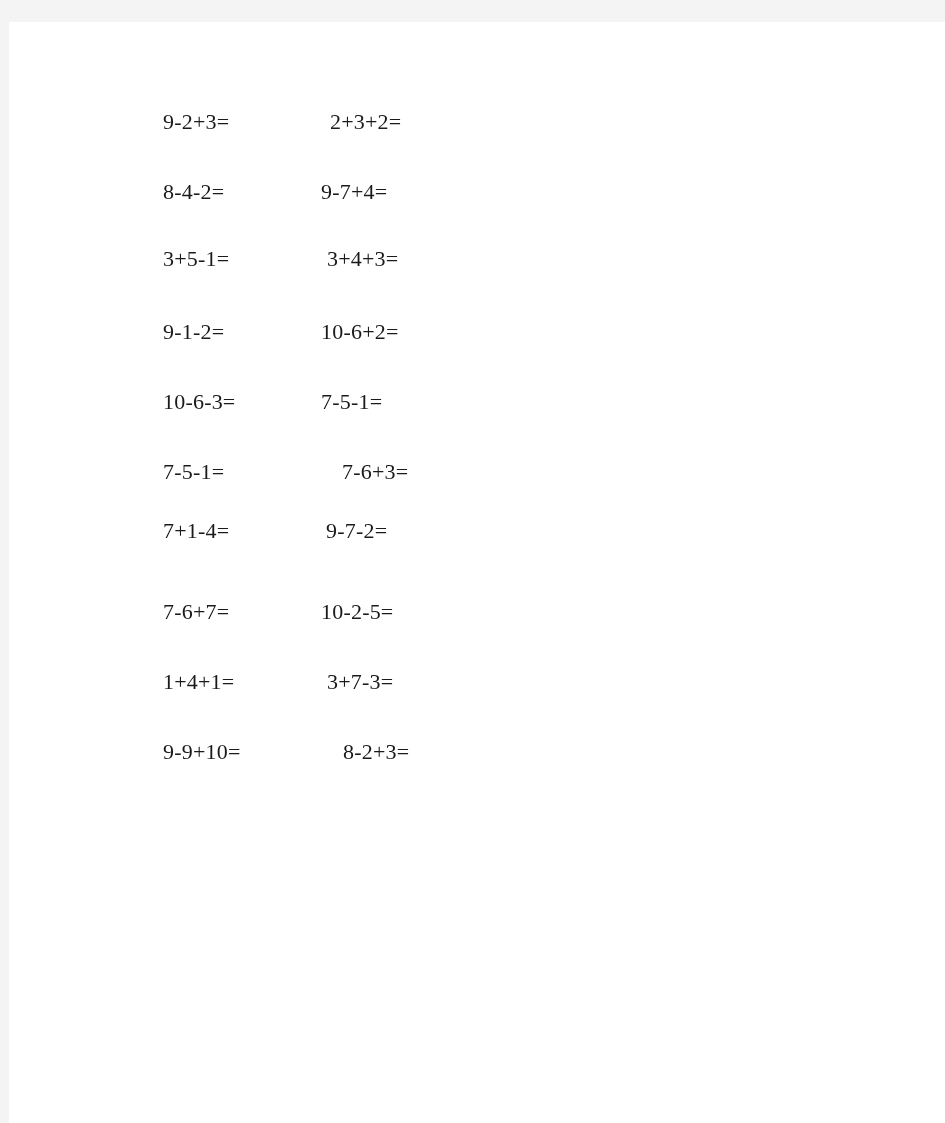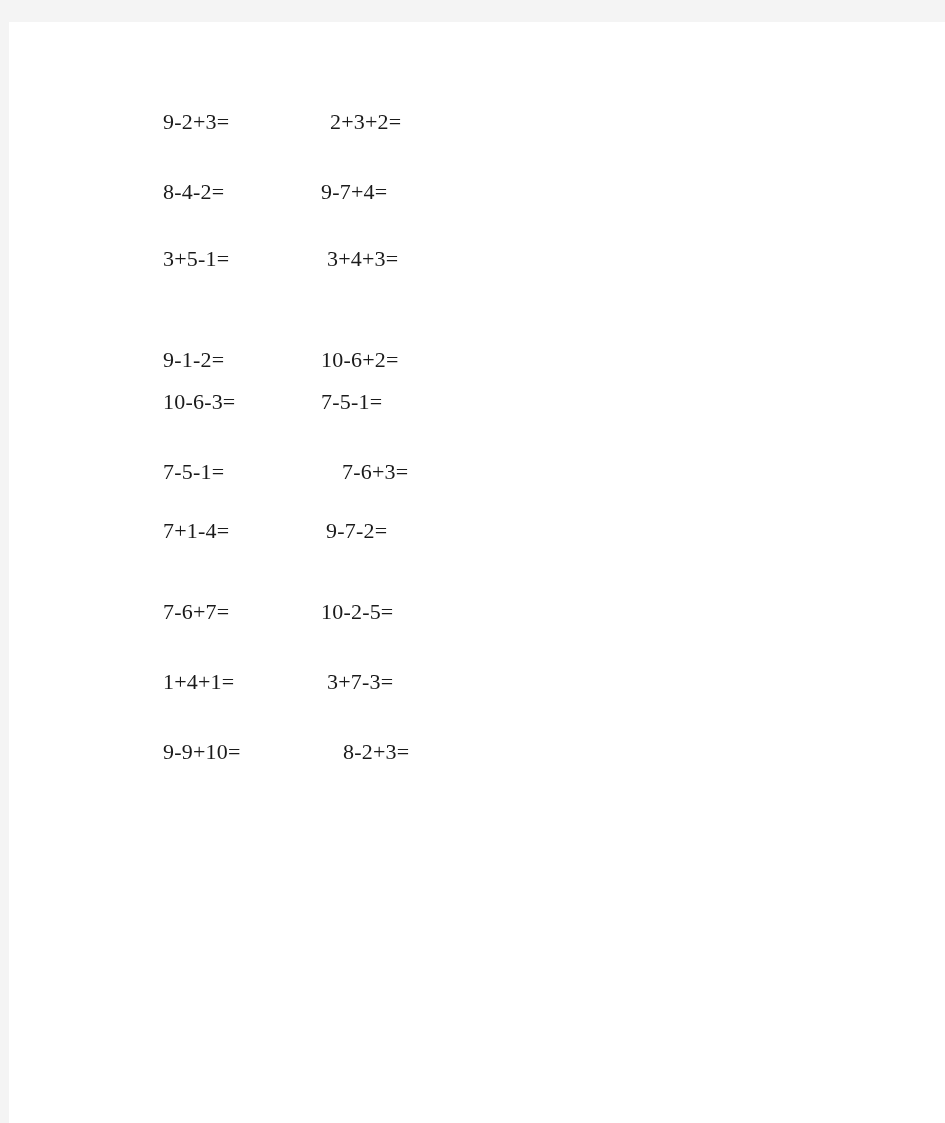--- a/index.html
+++ b/index.html
@@ -63,21 +63,21 @@
         <span class="problem-cell col-2" style="margin-left: 9px;">2+3+2=</span>
       </div>
       <div class="problem-row" style="top: 159px;">
         <span class="problem-cell col-1">8-4-2=</span>
         <span class="problem-cell col-2" style="">9-7+4=</span>
       </div>
       <div class="problem-row" style="top: 218px; margin-top: 8px;">
         <span class="problem-cell col-1">3+5-1=</span>
         <span class="problem-cell col-2" style="margin-left: 6px;">3+4+3=</span>
       </div>
-      <div class="problem-row" style="top: 299px; margin-top: 28px;">
+      <div class="problem-row" style="top: 299px;">
         <span class="problem-cell col-1">9-1-2=</span>
         <span class="problem-cell col-2" style="margin-left: 0px;">10-6+2=</span>
       </div>
       <div class="problem-row" style="top: 369px;">
         <span class="problem-cell col-1">10-6-3=</span>
         <span class="problem-cell col-2" style="margin-left: 0px;">7-5-1=</span>
       </div>
       <div class="problem-row" style="top: 439px;">
         <span class="problem-cell col-1">7-5-1=</span>
         <span class="problem-cell col-2" style="margin-left: 21px;">7-6+3=</span>

